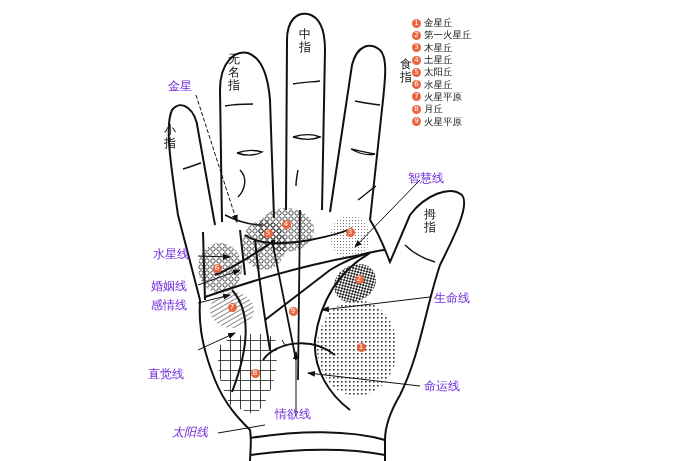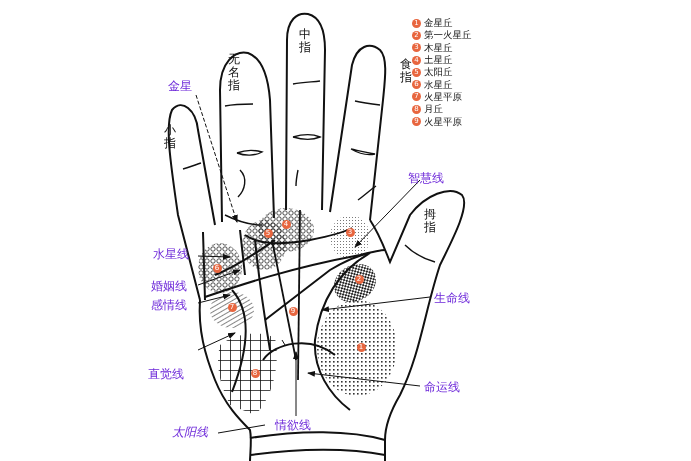--- a/index.html
+++ b/index.html
@@ -141,22 +141,22 @@
 <div class="vlbl" style="left:298px;top:28px;">中指</div>
 <div class="vlbl" style="left:365px;top:58px;margin-left:34px;">食指</div>
 <div class="vlbl" style="left:423px;top:208px;">拇指</div>
 
 <div class="lbl" style="left:168px;top:80px;">金星</div>
 <div class="lbl" style="left:153px;top:248px;">水星线</div>
 <div class="lbl" style="left:151px;top:280px;">婚姻线</div>
 <div class="lbl" style="left:151px;top:300px;font-family:Liberation Mono, monospace;">感情线</div>
 <div class="lbl" style="left:148px;top:344px;margin-top:24px;">直觉线</div>
 <div class="lbl" style="left:172px;top:426px;font-style:italic;">太阳线</div>
-<div class="lbl" style="left:275px;top:419px;text-align:center;">情欲线</div>
-<div class="lbl" style="left:424px;top:381px;">命运线</div>
+<div class="lbl" style="left:275px;top:408px;text-align:center;">情欲线</div>
+<div class="lbl" style="left:424px;top:381px;font-family:Liberation Mono, monospace;">命运线</div>
 <div class="lbl" style="left:434px;top:292px;">生命线</div>
 <div class="lbl" style="left:408px;top:172px;">智慧线</div>
 
 <div class="legend">
   <div class="legend-item">
       <span class="dot">1</span>
       <span>金星丘</span>
     </div>
   <div class="legend-item">
       <span class="dot">2</span>

